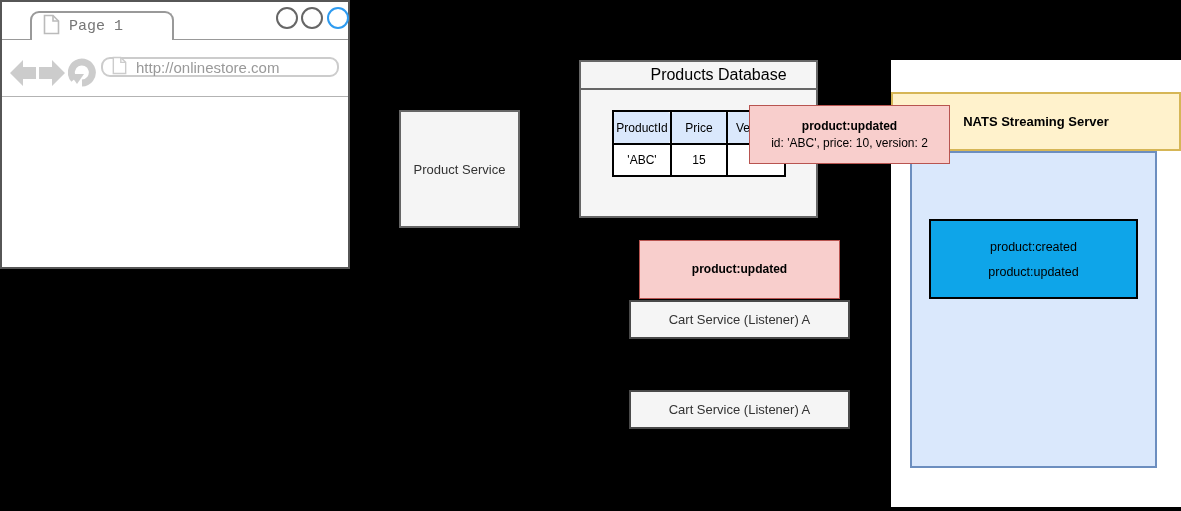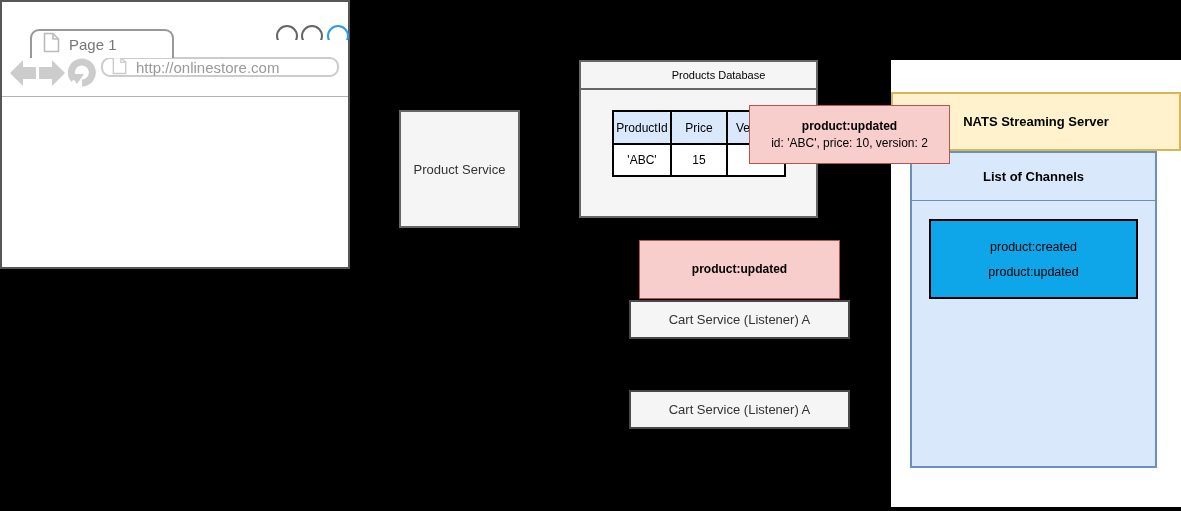--- a/index.html
+++ b/index.html
@@ -5,37 +5,37 @@
   html,body{margin:0;padding:0;background:#1a1a1a;}
   #canvas{
     position:relative;width:1181px;height:511px;background:#000;
     overflow:hidden;font-family:"Liberation Sans","DejaVu Sans",sans-serif;
   }
   .abs{position:absolute;box-sizing:border-box;}
   .cc{display:flex;align-items:center;justify-content:center;}
 
   
   #browser{left:0;top:0;width:350px;height:269px;background:#fff;border:2px solid #565656;}
-  .tabbar{position:absolute;left:0;top:18px;right:0;height:37px;border-bottom:1px solid #999;background:#fff;}
+  .tabbar{position:absolute;left:0;top:0;right:0;height:37px;border-bottom:1px solid #999;background:#fff;font-family:Liberation Mono, monospace;}
   .tab{position:absolute;left:28px;top:9px;width:144px;height:29px;background:#fff;
        border:2px solid #999;border-bottom:none;border-radius:9px 9px 0 0;
        display:flex;align-items:center;gap:9px;padding-left:11px;box-sizing:border-box;z-index:2;}
   .tab-title{font-size:15px;color:#777;}
   .wincircle{position:absolute;width:18px;height:18px;border-radius:50%;background:#fff;border:2px solid #666;}
   .wincircle.blue{border-color:#2e9bf0;}
   .navrow{position:absolute;left:0;top:38px;right:0;height:56px;border-bottom:1px solid #b3b3b3;background:#fff;}
   .urlbar{position:absolute;left:99px;top:17px;width:238px;height:20px;border:2px solid #ccc;border-radius:9px;
           display:flex;align-items:center;gap:9px;padding-left:9px;box-sizing:border-box;background:#fff;}
   .url-text{font-size:15px;color:#999;white-space:nowrap;}
   .browser-body{position:absolute;left:0;top:95px;right:0;bottom:0;background:#fff;}
 
   
   .gnode{background:#f5f5f5;border:2px solid #666;color:#333;font-size:13px;text-align:center;}
   .dbbox{background:#f5f5f5;border:2px solid #666;}
-  .dbbox-h{border-bottom:2px solid #666;color:#000;font-size:11px;padding-left:40px;}
+  .dbbox-h{border-bottom:2px solid #666;color:#000;font-size:16px;padding-left:40px;}
   table.dtable{border-collapse:collapse;background:#fff;}
   table.dtable th{background:#dae8fc;font-weight:400;border-radius:6px;}
   table.dtable th,table.dtable td{border:2px solid #000;font-size:12px;color:#000;text-align:center;padding:0;}
   .red{color:#ff3333;}
 
   
   .note{background:#f8cecc;border:1.6px solid #b85450;color:#000;font-size:12px;line-height:17px;
         display:flex;flex-direction:column;justify-content:center;text-align:center;z-index:10;}
   .note-title{font-weight:700;}
 
@@ -99,23 +99,20 @@
       </div>
     </div>
     <div class="browser-body"></div>
   </div>
 
   <div id="nats" class="abs">
     <div id="nats-header" class="abs cc">
       <span>NATS Streaming Server</span>
     </div>
     <div id="channels-panel" class="abs">
-      <div id="channels-header" class="cc">
-        <span>List of Channels</span>
-      </div>
       <div id="channels-box" class="abs">
         <span>product:created</span>
         <span>product:updated</span>
       </div>
     </div>
   </div>
 
   <div class="abs gnode cc" style="left:399px;top:110px;width:121px;height:118px;">
     <span>Product Service</span>
   </div>

